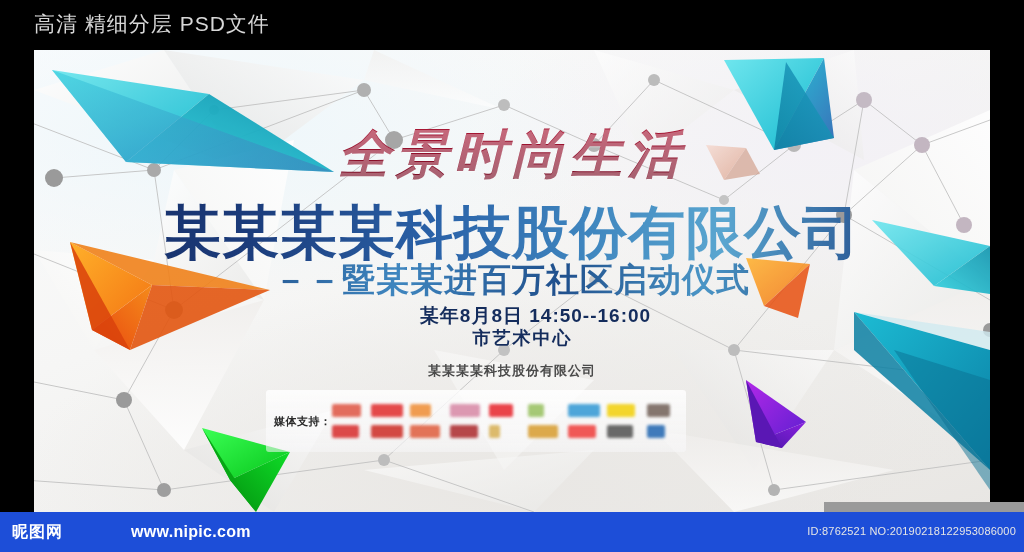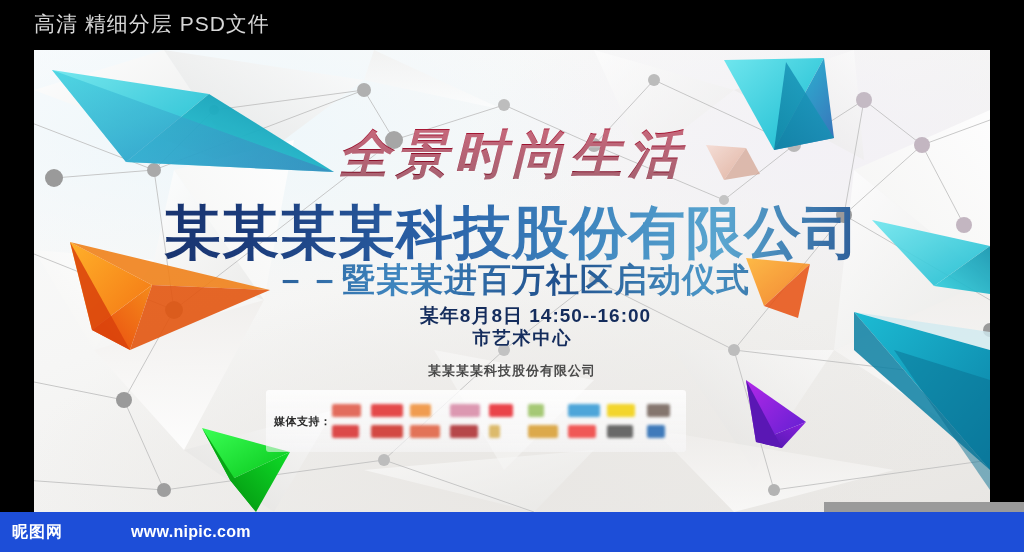--- a/index.html
+++ b/index.html
@@ -458,15 +458,16 @@
         </div>
     </div>
 
   </div>
 
   <div class="grayslab"></div>
 
   <div class="bottombar">
     <div class="nipic-logo">昵图网</div>
     <div class="nipic-url">www.nipic.com</div>
+    <div class="idtext">ID:8762521 NO:20190218122953086000</div>
   </div>
 
 </div>
 
 </body></html>

